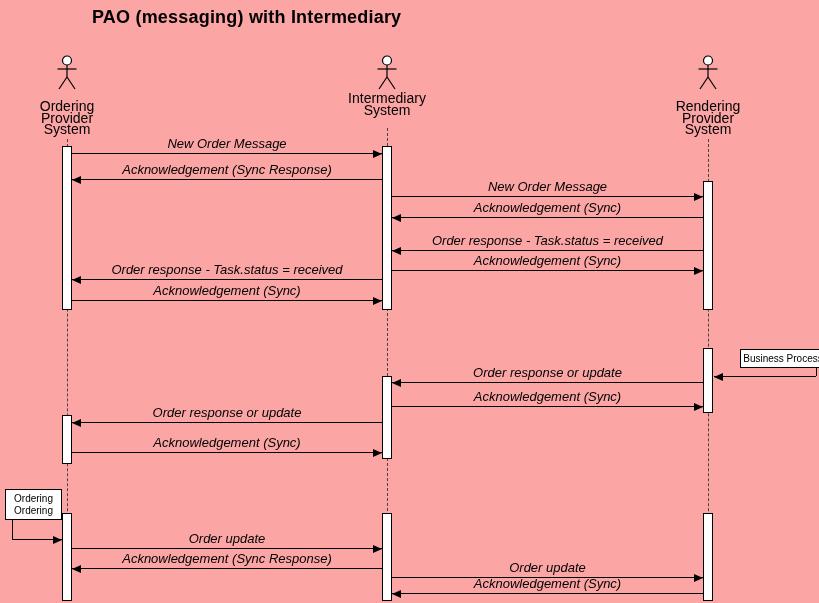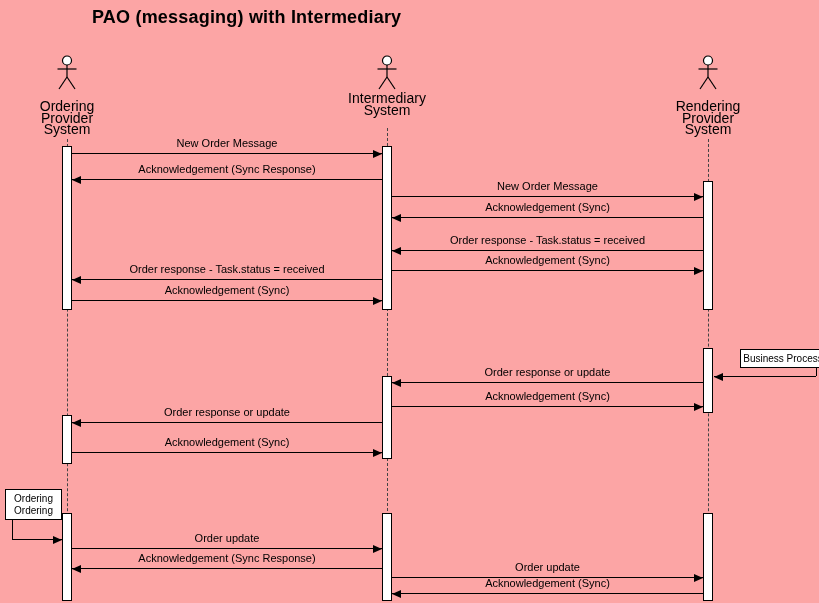--- a/index.html
+++ b/index.html
@@ -53,23 +53,24 @@
   }
   .arrow-left {
     position: absolute; width: 0; height: 0;
     border-top: 4px solid transparent;
     border-bottom: 4px solid transparent;
     border-right: 9px solid #000;
   }
   .msg-label {
     position: absolute;
     transform: translateX(-50%);
-    font-size: 11px;
+    font-size: 13px;
     line-height: 13px;
     white-space: nowrap;
+    font-style: italic;
   }
   .bp-box {
     position: absolute;
     border: 1px solid #000;
     background: #fff;
     display: flex;
     flex-direction: column;
     align-items: center;
     justify-content: center;
     font-size: 10px;

